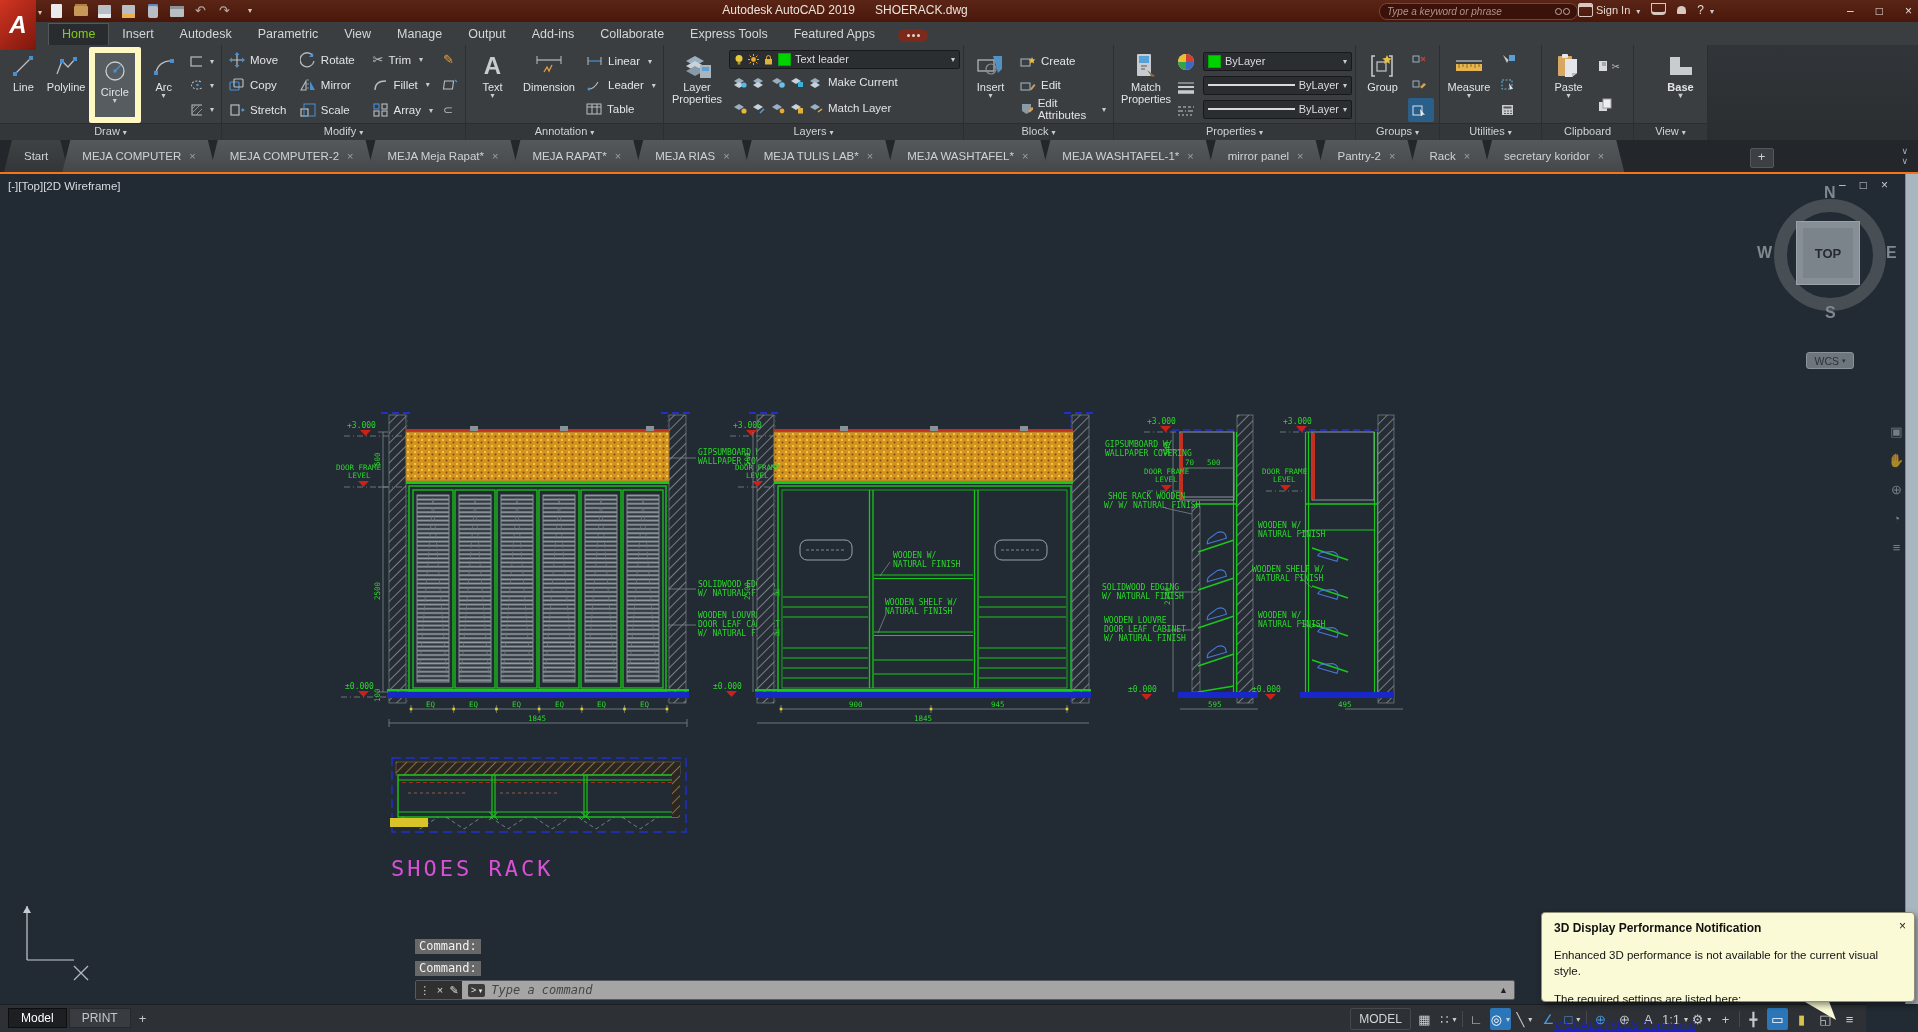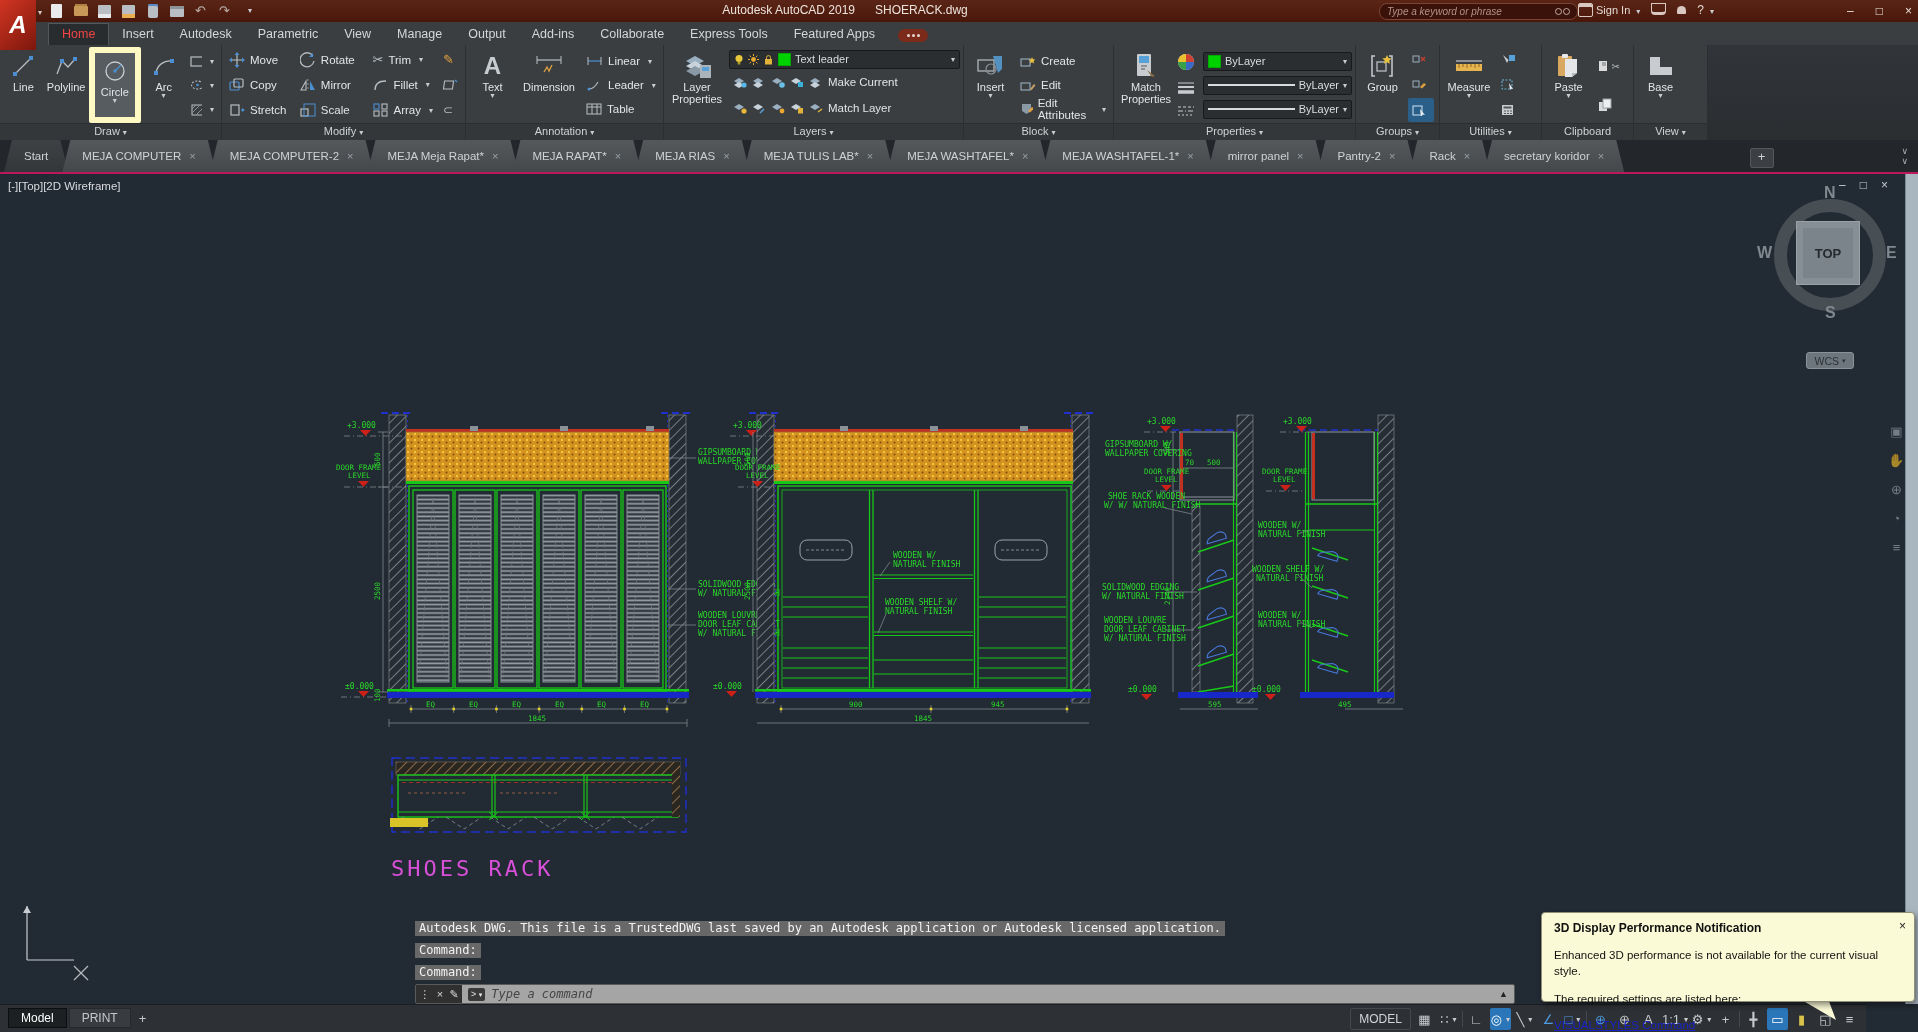--- a/index.html
+++ b/index.html
@@ -26,21 +26,21 @@
   .binoc i{width:5px;height:5px;border:1px solid #c4aca2;border-radius:50%;}
   .signin{position:absolute;left:1578px;top:3px;display:flex;align-items:center;gap:3px;font-size:11px;color:#e4d8d2;}
   .badge{width:13px;height:12px;border:1px solid #d8c8c0;border-radius:2px;box-shadow:inset 0 3px 0 #d8c8c0;}
   .cart{width:13px;height:8px;border:1px solid #d8c8c0;border-bottom-width:3px;border-radius:0 0 4px 4px;margin-top:-3px;}
   .bell{width:9px;height:8px;background:#d8c8c0;border-radius:5px 5px 1px 1px;}
   .qmark{font-size:12px;color:#e4d8d2;}
   .winbtns{position:absolute;right:6px;top:0;display:flex;gap:22px;font-size:12px;color:#e8e0da;height:22px;align-items:center;}
   
   .tabrow{position:absolute;left:0;top:22px;width:1918px;height:23px;background:#3a3e41;display:flex;align-items:flex-end;padding-left:48px;box-sizing:border-box;}
   .rtab{padding:3px 13px 4px;font-size:12.5px;color:#d4d7d9;}
-  .rtab.active{background:#282c2e;color:#ef4444;border:1px solid #54585a;border-bottom:none;}
+  .rtab.active{background:#282c2e;color:#84cc16;border:1px solid #54585a;border-bottom:none;}
   .ribpill{margin-left:10px;margin-bottom:3px;width:30px;height:13px;background:#7c2a1a;border-radius:7px;display:flex;align-items:center;justify-content:center;gap:2px;}
   .ribpill i{width:3px;height:3px;background:#e8d8d2;border-radius:50%;}
   
   .ribbon{position:absolute;left:0;top:45px;width:1918px;height:95px;background:#3a3e41;display:flex;}
   .panel{display:flex;flex-direction:column;border-right:1px solid #2c2f32;box-sizing:border-box;}
   .pbody{flex:1;display:flex;padding:2px 3px 0;gap:2px;}
   .plabel{height:16px;background:#33373a;border-top:1px solid #2b2e31;font-size:11px;color:#cfd3d5;text-align:center;line-height:15px;}
   .bb{width:47px;text-align:center;font-size:11px;color:#e2e4e6;padding-top:4px;}
   .bb .ic{height:30px;display:flex;align-items:center;justify-content:center;}
   .bb.sel{background:#565c60;border:6px solid #fef9c3;border-radius:2px;padding-top:3px;}
@@ -48,21 +48,21 @@
   .rb{display:flex;align-items:center;gap:5px;font-size:11.5px;color:#e2e4e6;height:24px;padding:0 4px;}
   .mgrid{display:flex;gap:2px;}
   .mcol{display:flex;flex-direction:column;justify-content:space-around;}
   .combo{height:17px;background:#2b2e30;border:1px solid #17191b;border-radius:2px;display:flex;align-items:center;gap:4px;padding:0 4px;font-size:11px;color:#dadcde;}
   .sw{width:11px;height:11px;background:#00d200;border:1px solid #0a0;}
   .caret{margin-left:auto;font-size:8px;color:#c9cdd0;}
   .lnsw{flex:1;border-top:2px solid #d8dadc;}
   .mi{display:block;}
   .ribfill{flex:1;background:linear-gradient(#313539,#2a2e31);}
   
-  .filetabs{position:absolute;left:0;top:140px;width:1918px;height:34px;background:#23272b;display:flex;align-items:stretch;padding-left:4px;border-bottom:2px solid #be185d;box-sizing:border-box;}
+  .filetabs{position:absolute;left:0;top:140px;width:1918px;height:34px;background:#23272b;display:flex;align-items:stretch;padding-left:4px;border-bottom:2px solid #f97316;box-sizing:border-box;}
   .ftab{clip-path:polygon(8px 0,calc(100% - 8px) 0,100% 100%,0 100%);background:linear-gradient(#55595c,#44484b);color:#cfd2d4;font-size:11.5px;display:flex;align-items:center;gap:8px;padding:0 20px;margin-right:-6px;white-space:nowrap;}
   .ftab .x{font-size:11px;color:#9aa0a4;}
   .ftab.start{background:linear-gradient(#3e4245,#33373a);}
   .ftab.active{background:linear-gradient(#838a8d,#6e7578);color:#fff;z-index:5;margin-top:47px;}
   .ftab.active .x{color:#e8eaec;}
   .ftplus{width:22px;height:18px;margin:8px 0 0 14px;background:#3c4044;border:1px solid #54585c;color:#cfd3d5;font-size:13px;text-align:center;line-height:16px;border-radius:2px;}
   .ftchev{margin-left:auto;margin-right:10px;color:#aab0b4;font-size:9px;line-height:10px;text-align:center;padding-top:6px;}
   
   .viewport{position:absolute;left:0;top:174px;width:1918px;height:830px;background:#222a33;}
   .vplabel{position:absolute;left:8px;top:6px;color:#d8dce0;font-size:11.5px;z-index:6;}
@@ -667,21 +667,21 @@
                 <rect x="1" y="4" width="8" height="9" fill="#d8dadc"></rect>
                 <rect x="5" y="1" width="8" height="9" fill="#eceef0" stroke="#9aa0a4"></rect>
               </svg>
             </div>
         </div>
       </div>
       <div class="plabel">Clipboard</div>
     </div>
 
     <div class="panel" style="width:74px;">
-      <div class="pbody" style="justify-content:flex-start;">
+      <div class="pbody" style="justify-content:flex-end;font-weight:bold;">
         <div class="bb">
           <div class="ic">
               <svg class="mi" width="28" height="24">
                 <path d="M3 3h10v10h12v8H3z" fill="#c8ccd0"></path>
               </svg>
             </div>
           <div>Base</div>
           <div class="ddb"></div>
         </div>
       </div>
@@ -1129,21 +1129,21 @@
       <span>✋</span>
       <span>⊕</span>
       <span>◔</span>
       <span>≡</span>
     </div>
 
     <div class="scrollstrip"></div>
   </div>
 
   <div class="cmdwin">
-    <div class="cline">Autodesk DWG.  This file is a TrustedDWG last saved by an Autodesk application or Autodesk licensed application.</div><br>
+    <br>
     <div class="cline">Command:</div><br>
     <div class="cline">Command:</div>
     <div class="cbar">
       <div class="ctools">
         <span>⋮</span>
         <span>×</span>
         <span>✎</span>
       </div>
       <div class="cfield">
         <span class="cico"><span>&gt;</span> <span style="font-size:7px;">▾</span></span>

